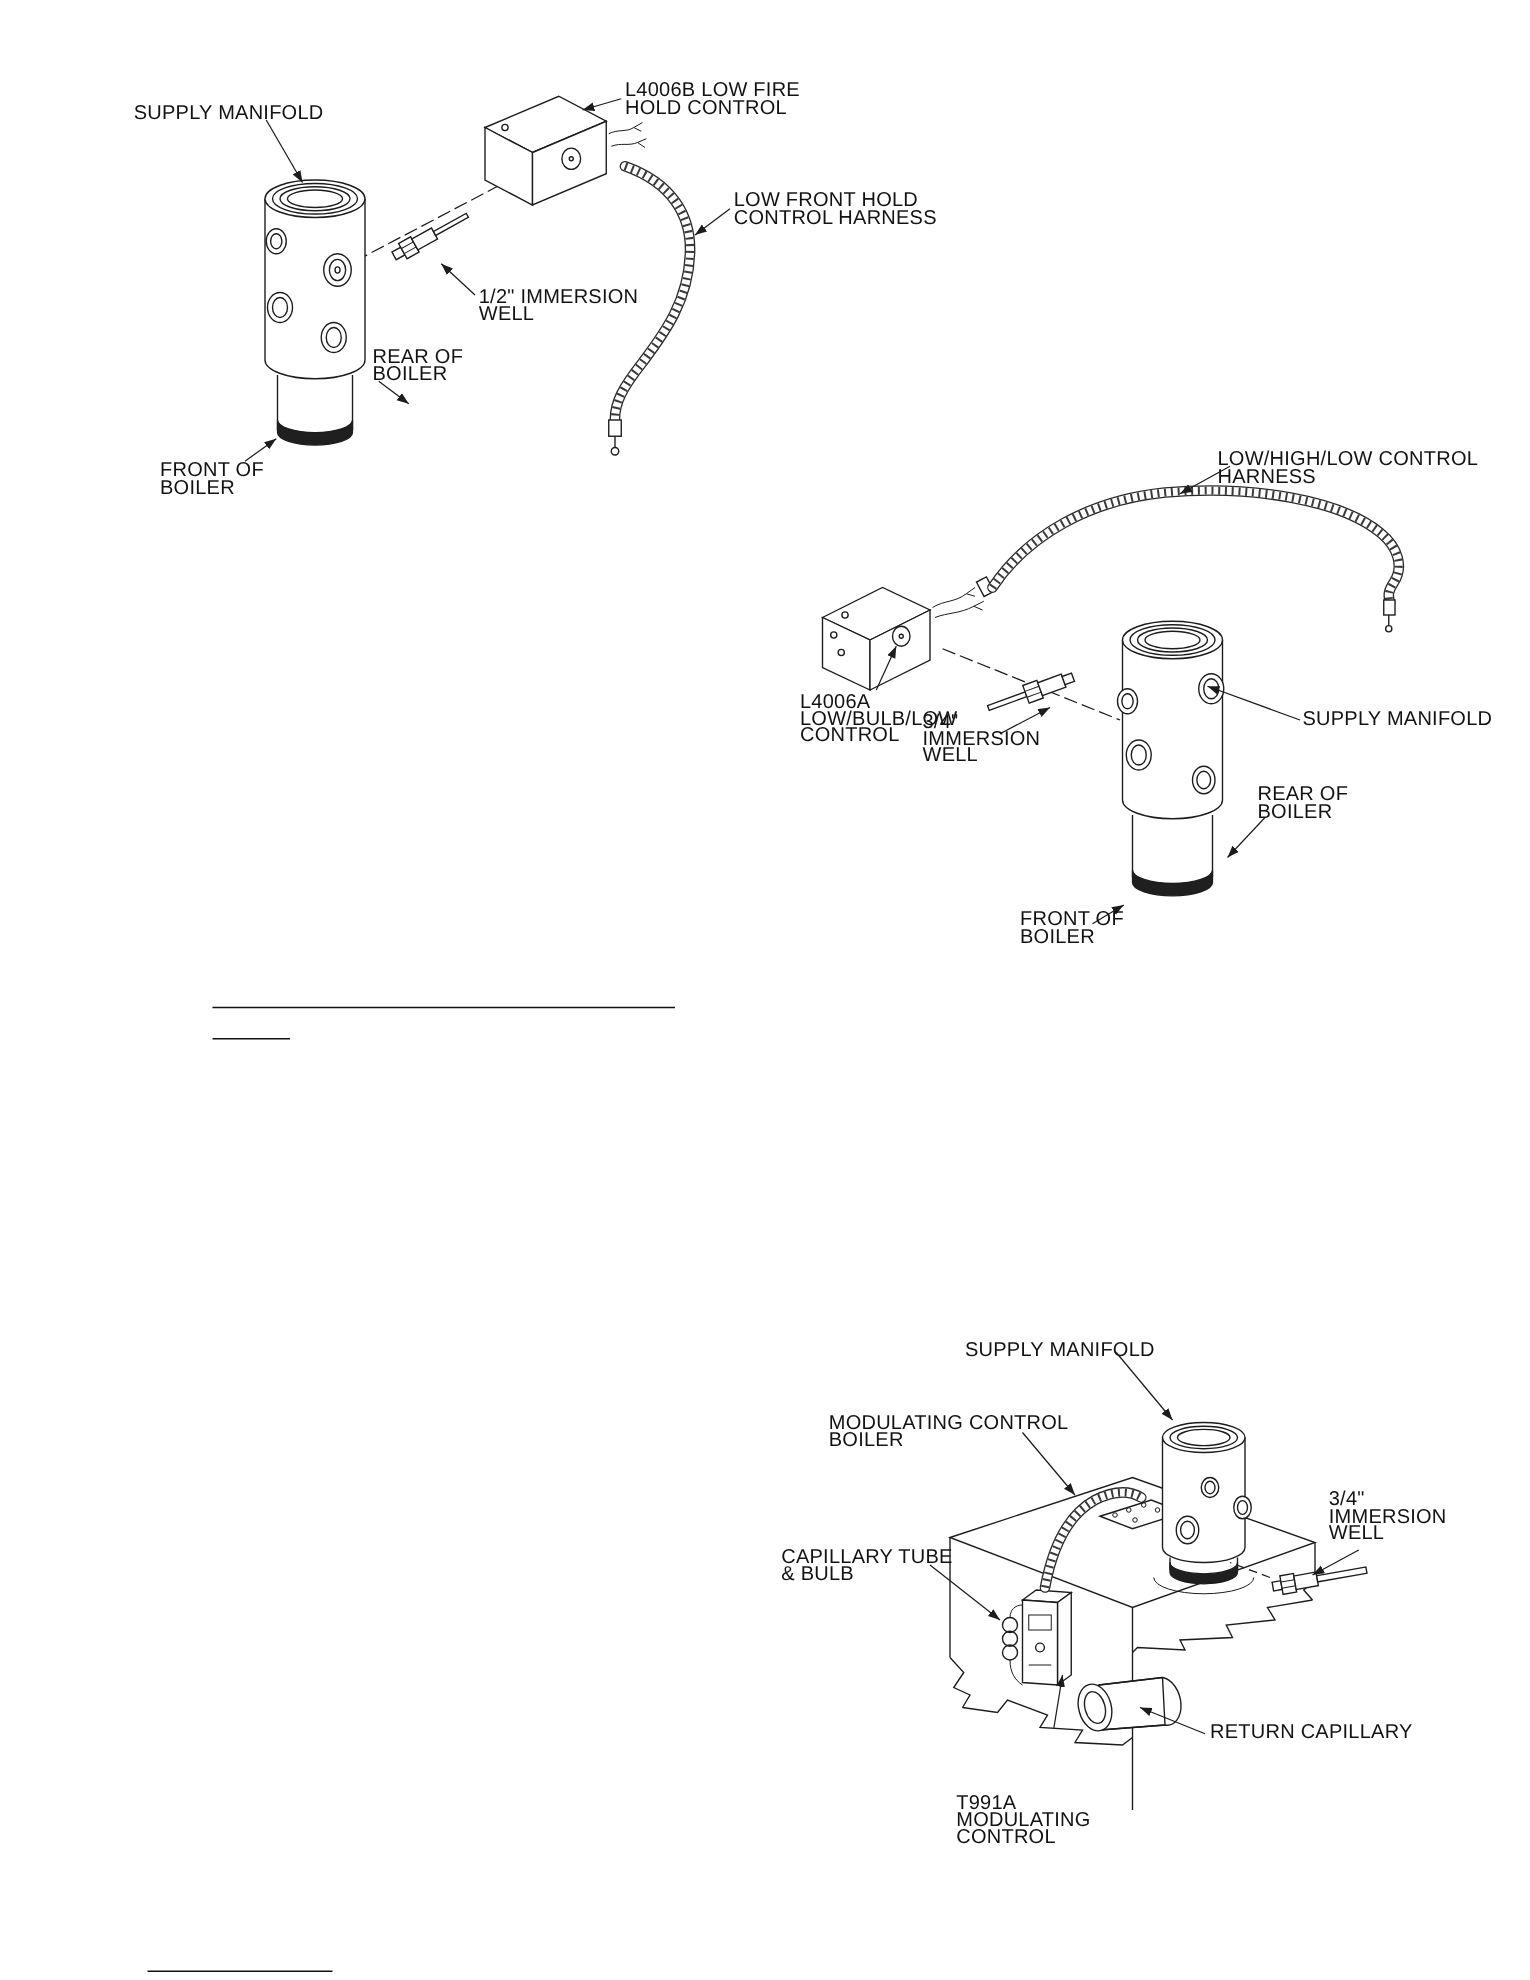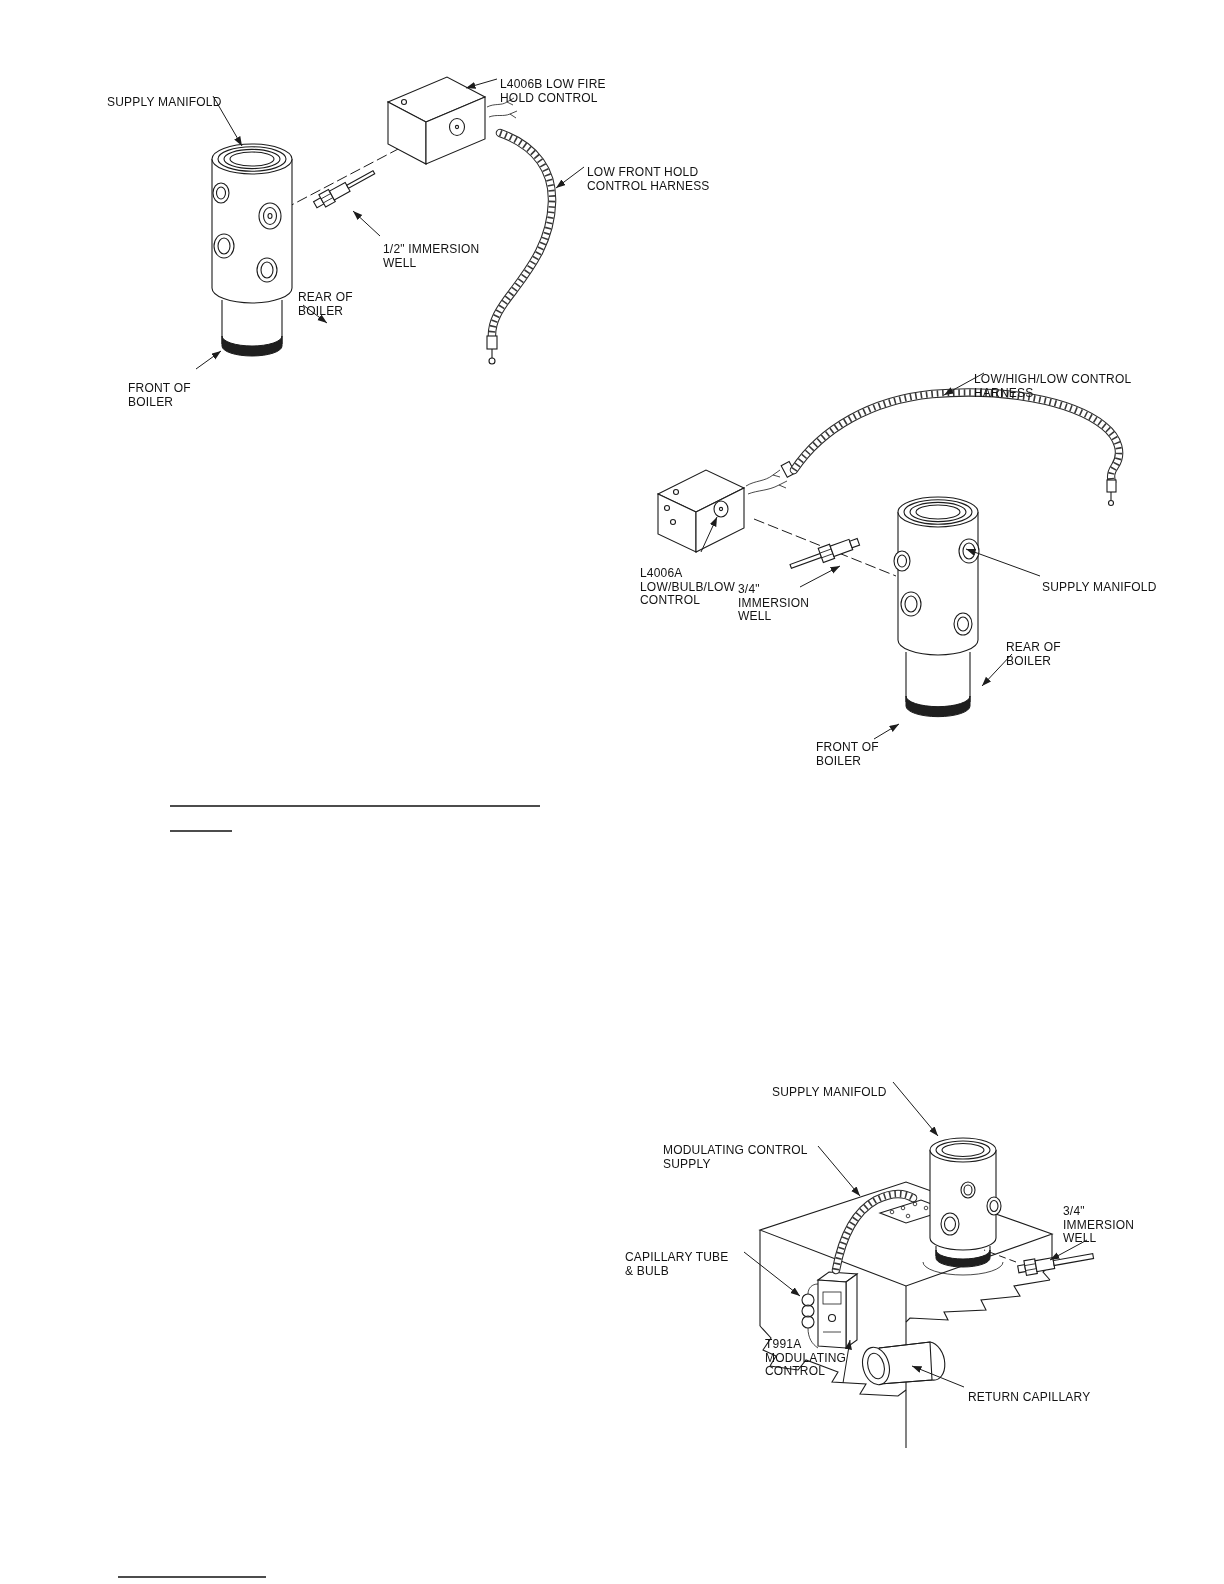--- a/index.html
+++ b/index.html
@@ -1,22 +1,22 @@
 <!DOCTYPE html>
 <html><head>
 <meta charset="utf-8">
 <style>
   html,body{margin:0;padding:0;}
   body{
     width:1224px;height:1584px;position:relative;background:#ffffff;
     font-family:"Liberation Sans",sans-serif;overflow:hidden;
   }
   .label{
-    position:absolute;font-size:12px;line-height:13.5px;color:#131313;
-    white-space:pre-line;letter-spacing:.2px;margin-top:12px;
+    position:absolute;font-size:16px;line-height:13.5px;color:#131313;
+    white-space:pre-line;letter-spacing:.2px;
   }
   .center{text-align:left;}
   svg{position:absolute;left:0;top:0;}
   .ln{fill:none;stroke:#1c1c1c;stroke-width:1.1;}
   .thin{fill:none;stroke:#1c1c1c;stroke-width:.8;}
   .fw{fill:#ffffff;stroke:#1c1c1c;stroke-width:1.1;}
   .dark{fill:#1f1f1f;stroke:#1c1c1c;stroke-width:1;}
   .dash{fill:none;stroke:#1c1c1c;stroke-width:1;stroke-dasharray:11 4;}
   .dash2{fill:none;stroke:#1c1c1c;stroke-width:1;stroke-dasharray:7 4;}
   .ld{fill:none;stroke:#1c1c1c;stroke-width:1;}
@@ -278,22 +278,22 @@
 IMMERSION
 WELL</div>
 <div class="label" style="left:1042px;top:569px">SUPPLY MANIFOLD</div>
 <div class="label center" style="left:1006px;top:629px">REAR OF
 BOILER</div>
 <div class="label center" style="left:816px;top:729px">FRONT OF
 BOILER</div>
 
 <div class="label" style="left:772px;top:1074px">SUPPLY MANIFOLD</div>
 <div class="label" style="left:663px;top:1132px">MODULATING CONTROL
-SUPPLY</div>
+BOILER</div>
 <div class="label" style="left:625px;top:1239px">CAPILLARY TUBE
 &amp; BULB</div>
 <div class="label" style="left:1063px;top:1193px">3/4"
 IMMERSION
 WELL</div>
-<div class="label" style="left:765px;top:1326px">T991A
+<div class="label" style="left:765px;top:1436px">T991A
 MODULATING
 CONTROL</div>
 <div class="label" style="left:968px;top:1379px">RETURN CAPILLARY</div>
 
 </body></html>

